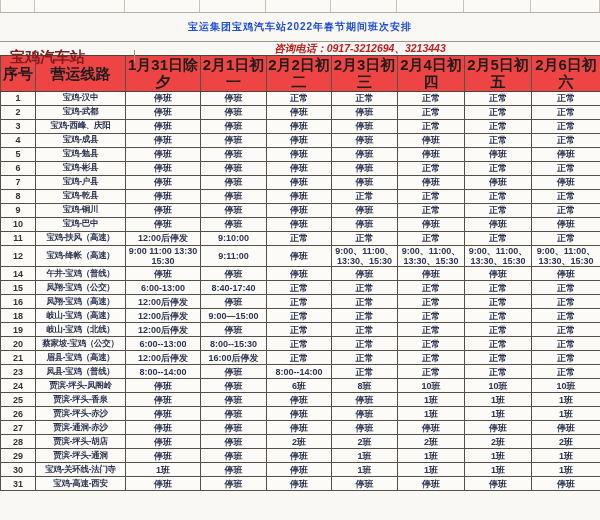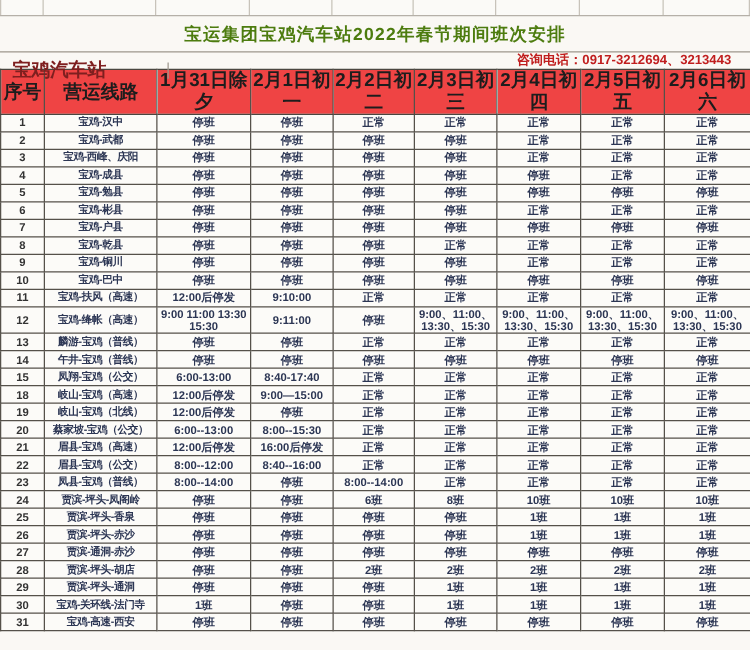--- a/index.html
+++ b/index.html
@@ -13,33 +13,33 @@
   
   .ghost{
     display:grid;
     grid-template-columns:35px 90px 75px 66px 65px 66px 67px 67px 69px;
     height:12px;border-bottom:1px solid #b5b0a8;background:#fbfaf7;
   }
   .ghost div{border-right:1px solid #c8c3ba;}
   .ghost div:first-child{border-left:1px solid #c8c3ba;}
   .title{
     height:28px;line-height:28px;text-align:center;
-    font-size:14px;font-weight:bold;color:#4d7c0f;letter-spacing:1px;
+    font-size:10px;font-weight:bold;color:#1d4ed8;letter-spacing:1px;
   }
   .info{
     display:flex;height:13px;align-items:center;
     border-top:1px solid #9d968c;
   }
   .info .station{
     width:124px;padding-left:10px;font-size:15px;font-weight:bold;
     color:#7e1f1f;border-right:1px solid #9d968c;height:13px;line-height:13px;margin-top:15px;
   }
   .info .phone{
-    flex:1;text-align:right;padding-right:15px;font-size:10.5px;
-    font-weight:bold;color:#c01e1e;height:13px;line-height:13px;
+    flex:1;text-align:center;padding-right:15px;font-size:10.5px;
+    font-weight:bold;color:#c01e1e;height:13px;line-height:13px;font-style:italic;
   }
   table{
     width:600px;border-collapse:collapse;table-layout:fixed;
     background:#fcfbf8;
   }
   col.c0{width:35px}col.c1{width:90px}col.c2{width:75px}
   col.c3{width:66px}col.c4{width:65px}col.c5{width:66px}
   col.c6{width:67px}col.c7{width:67px}col.c8{width:69px}
   th,td{
     border:1px solid #55514a;
@@ -231,31 +231,20 @@
           <td class="route">宝鸡-绛帐（高速）</td>
           <td class="">9:00 11:00 13:30 15:30</td>
           <td class="">9:11:00</td>
           <td class="">停班</td>
           <td class="">9:00、11:00、13:30、15:30</td>
           <td class="">9:00、11:00、13:30、15:30</td>
           <td class="">9:00、11:00、13:30、15:30</td>
           <td class="">9:00、11:00、13:30、15:30</td>
         </tr>
         <tr>
-          <td class="num">13</td>
-          <td class="route">麟游-宝鸡（普线）</td>
-          <td class="">停班</td>
-          <td class="">停班</td>
-          <td class="">正常</td>
-          <td class="">正常</td>
-          <td class="">正常</td>
-          <td class="">正常</td>
-          <td class="">正常</td>
-        </tr>
-        <tr>
           <td class="num">14</td>
           <td class="route">午井-宝鸡（普线）</td>
           <td class="">停班</td>
           <td class="">停班</td>
           <td class="">停班</td>
           <td class="">停班</td>
           <td class="">停班</td>
           <td class="">停班</td>
           <td class="">停班</td>
         </tr>
@@ -264,20 +253,31 @@
           <td class="route">凤翔-宝鸡（公交）</td>
           <td class="">6:00-13:00</td>
           <td class="">8:40-17:40</td>
           <td class="">正常</td>
           <td class="">正常</td>
           <td class="">正常</td>
           <td class="">正常</td>
           <td class="">正常</td>
         </tr>
         <tr>
+          <td class="num">16</td>
+          <td class="route">凤翔-宝鸡（高速）</td>
+          <td class="">12:00后停发</td>
+          <td class="">停班</td>
+          <td class="">正常</td>
+          <td class="">正常</td>
+          <td class="">正常</td>
+          <td class="">正常</td>
+          <td class="">正常</td>
+        </tr>
+        <tr>
           <td class="num">18</td>
           <td class="route">岐山-宝鸡（高速）</td>
           <td class="">12:00后停发</td>
           <td class="">9:00—15:00</td>
           <td class="">正常</td>
           <td class="">正常</td>
           <td class="">正常</td>
           <td class="">正常</td>
           <td class="">正常</td>
         </tr>
@@ -301,31 +301,20 @@
           <td class="">正常</td>
           <td class="">正常</td>
           <td class="">正常</td>
           <td class="">正常</td>
         </tr>
         <tr>
           <td class="num">21</td>
           <td class="route">眉县-宝鸡（高速）</td>
           <td class="">12:00后停发</td>
           <td class="">16:00后停发</td>
-          <td class="">正常</td>
-          <td class="">正常</td>
-          <td class="">正常</td>
-          <td class="">正常</td>
-          <td class="">正常</td>
-        </tr>
-        <tr>
-          <td class="num">22</td>
-          <td class="route">眉县-宝鸡（公交）</td>
-          <td class="">8:00--12:00</td>
-          <td class="">8:40--16:00</td>
           <td class="">正常</td>
           <td class="">正常</td>
           <td class="">正常</td>
           <td class="">正常</td>
           <td class="">正常</td>
         </tr>
         <tr>
           <td class="num">23</td>
           <td class="route">凤县-宝鸡（普线）</td>
           <td class="">8:00--14:00</td>

